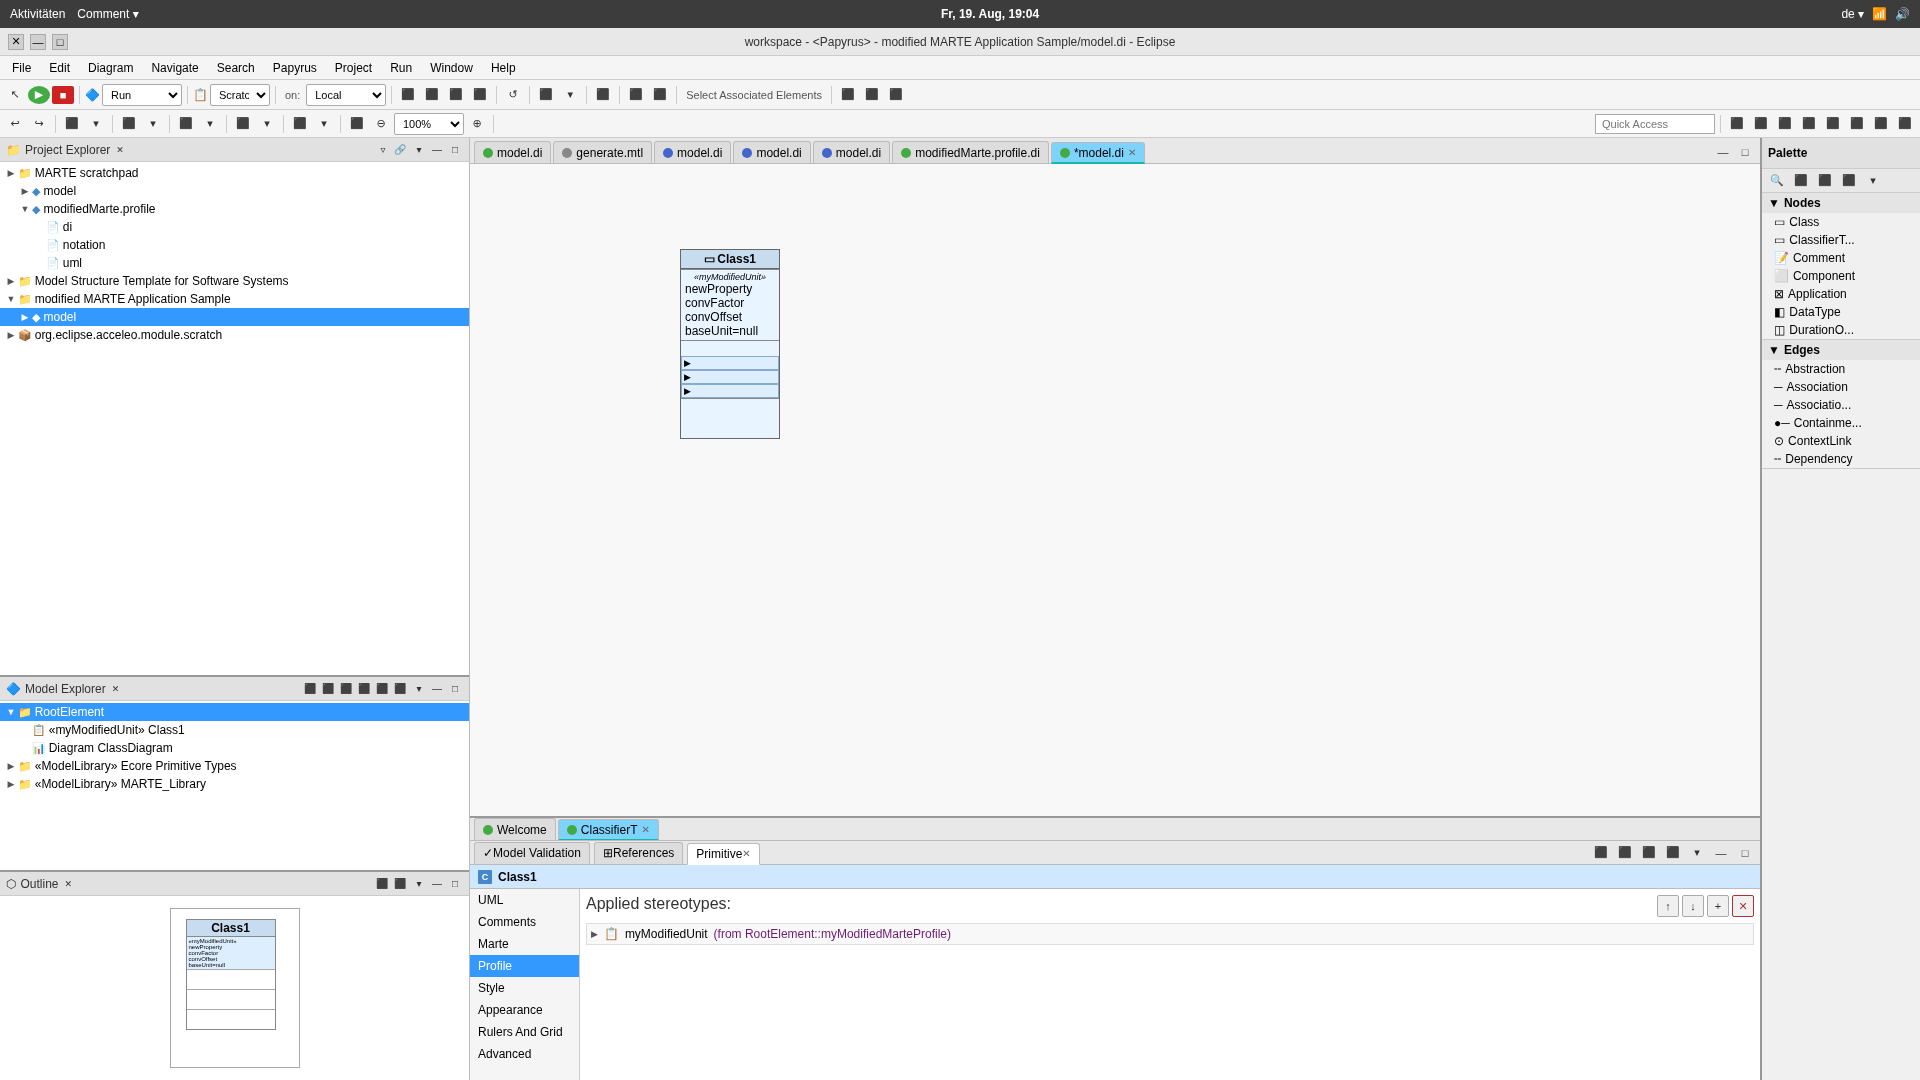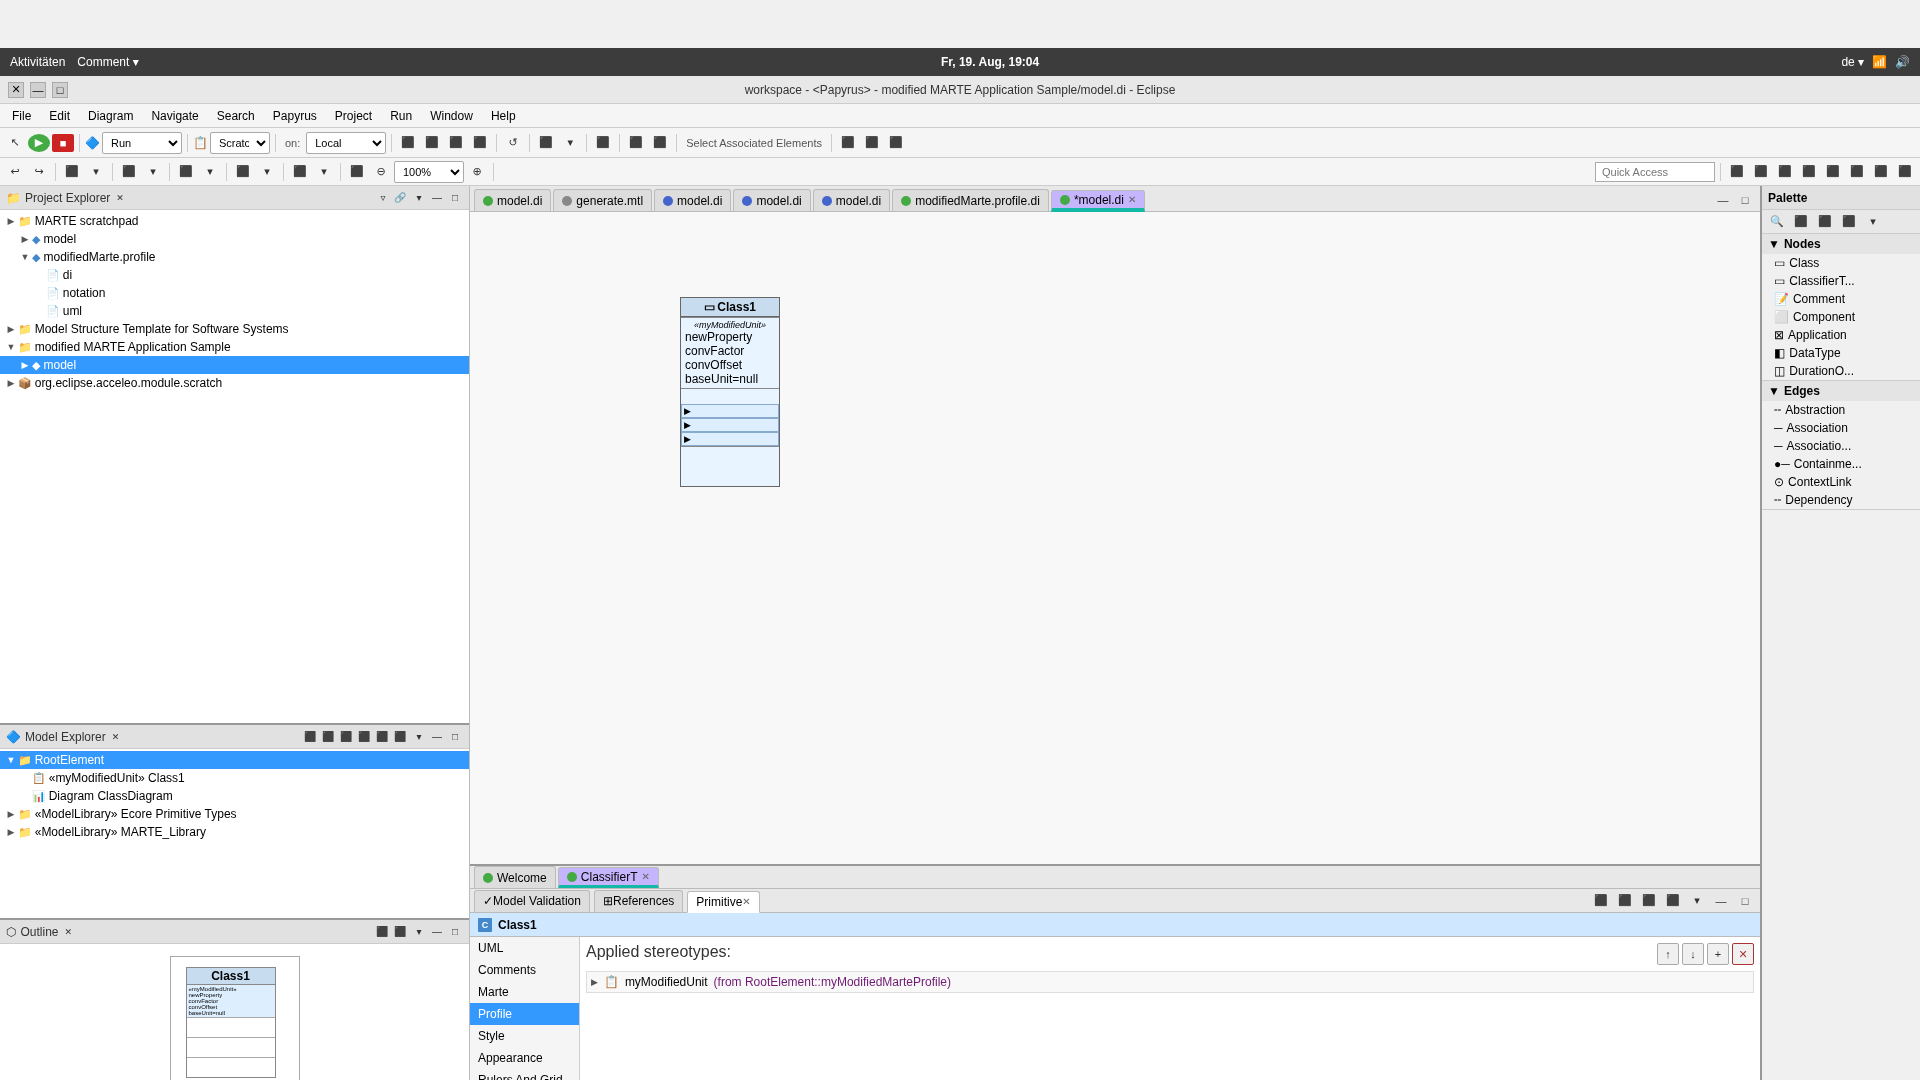--- a/index.html
+++ b/index.html
@@ -8,21 +8,20 @@
     
     .os-bar {
       background: #3c3c3c;
       color: #fff;
       height: 28px;
       display: flex;
       align-items: center;
       padding: 0 10px;
       justify-content: space-between;
       font-size: 12px;
-      margin-top: 48px;
     }
     .os-bar-left { display: flex; align-items: center; gap: 12px; }
     .os-bar-center { font-weight: bold; }
     .os-bar-right { display: flex; align-items: center; gap: 8px; }
 
     
     .title-bar {
       background: #e8e8e8;
       height: 28px;
       display: flex;
@@ -206,21 +205,21 @@
       padding: 0 8px;
       border: 1px solid #bbb;
       border-bottom: none;
       background: #ddd;
       cursor: pointer;
       font-size: 11px;
       gap: 4px;
       margin-right: 2px;
       border-radius: 3px 3px 0 0;
     }
-    .tab.active { background: #c4b5fd; border-bottom: 4px solid #14b8a6; margin-bottom: -1px; text-align: center; }
+    .tab.active { background: #7dd3fc; border-bottom: 2px solid #14b8a6; margin-bottom: -1px; text-align: center; }
     .tab-close { font-size: 10px; color: #666; cursor: pointer; }
 
     
     .canvas-area {
       flex: 1;
       background: #f8f8f8;
       position: relative;
       overflow: hidden;
     }
 
@@ -324,21 +323,21 @@
     
     .right-palette {
       width: 160px;
       border-left: 2px solid #999;
       display: flex;
       flex-direction: column;
       background: #f0f0f0;
     }
     .palette-header {
       background: #e1e1e1;
-      height: 24px;
+      height: 31px;
       display: flex;
       align-items: center;
       padding: 0 6px;
       border-bottom: 1px solid #ccc;
       font-weight: bold;
       font-size: 12px;
     }
     .palette-toolbar {
       height: 24px;
       background: #e8e8e8;

